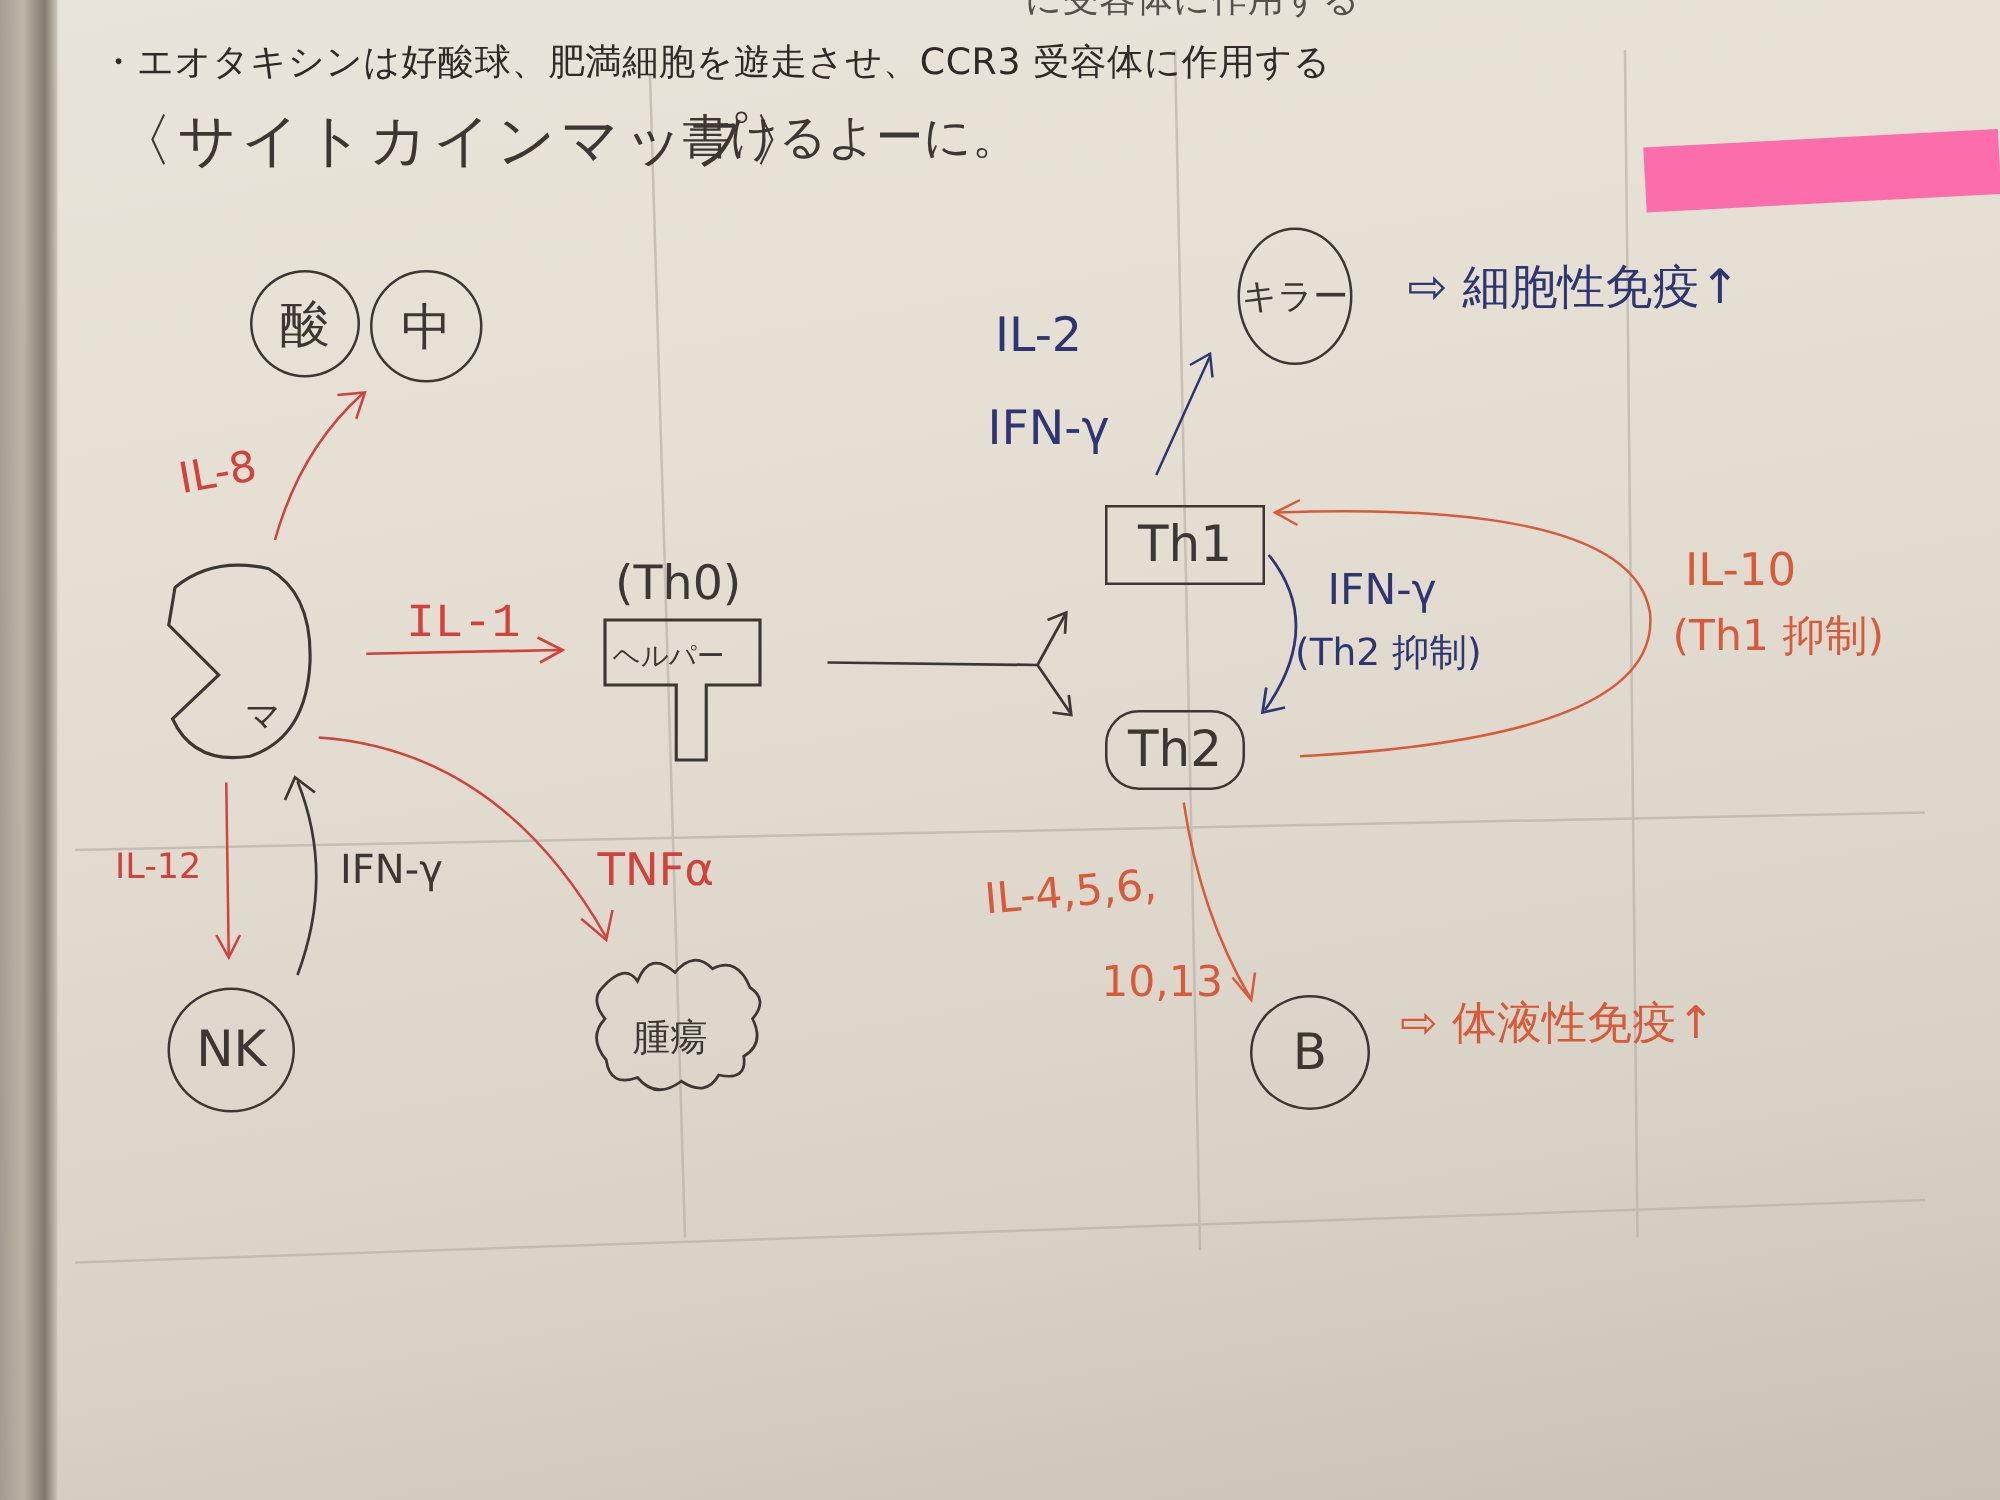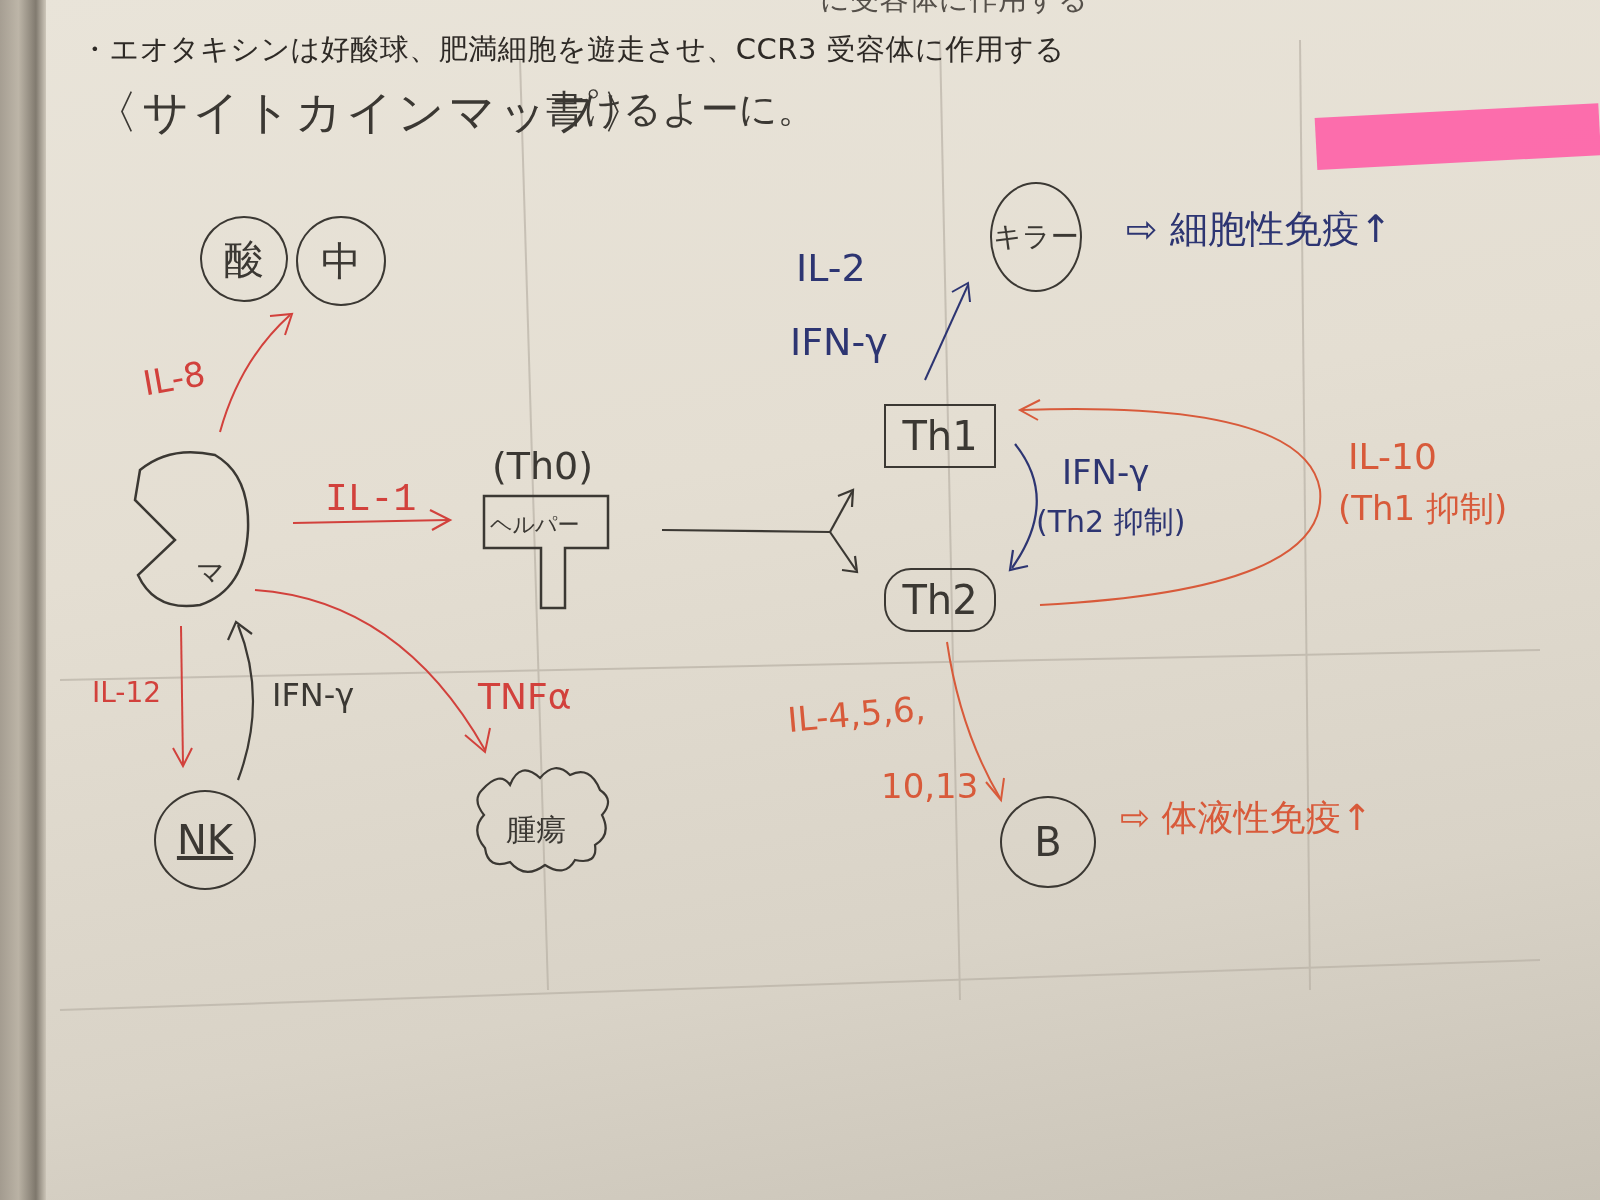--- a/index.html
+++ b/index.html
@@ -112,26 +112,26 @@
 
   <path d="M947 642 Q960 730 1000 798" fill="none" stroke="#d85a3a" stroke-width="2"></path>
   <path d="M986 782 L1001 800 L1004 778" fill="none" stroke="#d85a3a" stroke-width="2"></path>
 </svg>
 
 <div class="hand ink-black" style="left:196px; top:554px; font-size:28px;">マ</div>
 
 <div class="hand ink-black" style="left:492px; top:444px; font-size:38px;">(Th0)</div>
 <div class="hand ink-black" style="left:490px; top:510px; font-size:22px;">ヘルパー</div>
 
-<div class="circle" style="left:154px; top:790px; width:102px; height:100px;text-decoration:underline;">
+<div class="circle" style="left:134px; top:790px; width:102px; height:100px;">
     <span>NK</span>
   </div>
 <div class="hand ink-black" style="left:506px; top:810px; font-size:30px;">腫瘍</div>
 
-<div class="box" style="left:884px; top:404px; width:112px; height:64px;">
+<div class="box" style="left:884px; top:404px; width:128px; height:64px;">
     <span>Th1</span>
   </div>
 <div class="box" style="left:884px; top:568px; width:112px; height:64px;border-radius:27px;">
     <span>Th2</span>
   </div>
 
 <div class="circle" style="left:990px; top:182px; width:92px; height:110px;">
     <span style="font-size:28px;">キラー</span>
   </div>
 <div class="circle" style="left:1000px; top:796px; width:96px; height:92px;">

